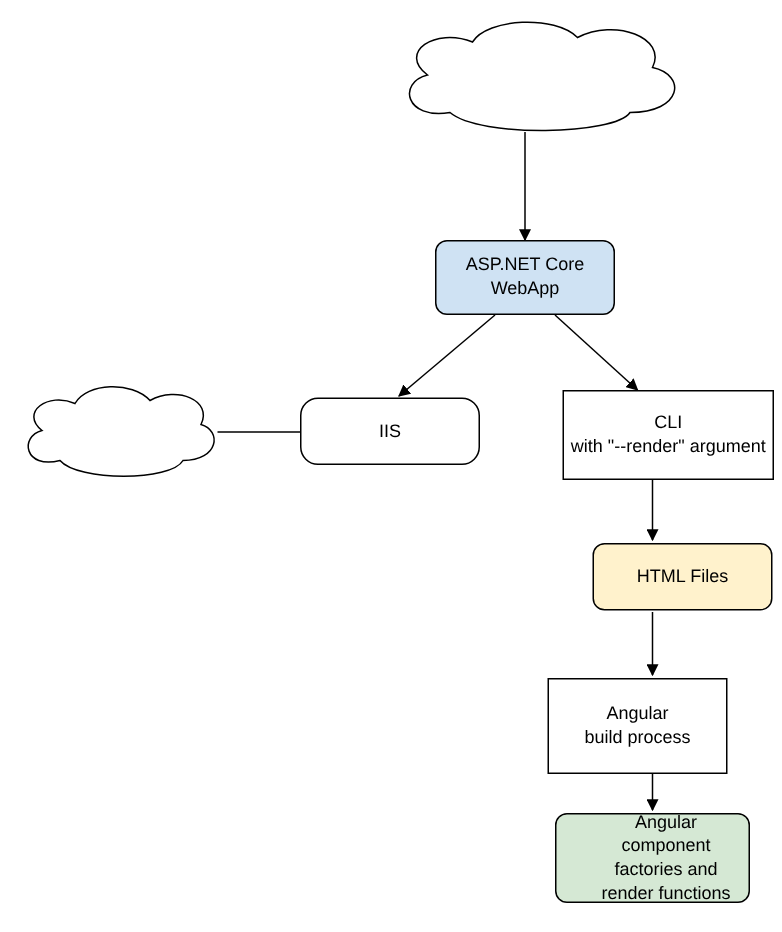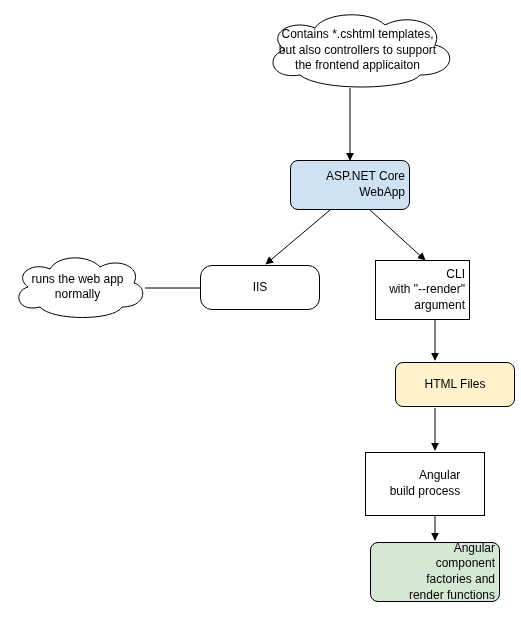--- a/index.html
+++ b/index.html
@@ -12,21 +12,21 @@
     font-size: 12px;
     background: #fff;
     color: #000;
   }
   .node {
     position: absolute;
     box-sizing: border-box;
     display: flex;
     align-items: center;
     justify-content: center;
-    text-align: right;
+    text-align: center;
     line-height: 1.3;
     padding: 4px;
   }
   .rect {
     border: 1px solid #000;
     background: #fff;
   }
   .rounded {
     border-radius: 8px;
   }
@@ -80,39 +80,37 @@
 
   <line x1="435" y1="408" x2="435" y2="450" stroke="#000" stroke-width="1" marker-end="url(#arrow)"></line>
 
   <line x1="435" y1="500" x2="435" y2="540" stroke="#000" stroke-width="1" marker-end="url(#arrow)"></line>
 </svg>
 
 <div class="cloud" style="left:260px; top:10px; width:195px; height:80px;">
   <svg viewBox="0 0 195 80" preserveAspectRatio="none">
     <path d="M40 65 C10 70 5 45 25 40 C5 25 30 8 55 18 C65 2 110 0 125 15 C150 2 185 15 175 35 C198 40 195 65 160 65 C150 80 60 82 40 65 Z" fill="#fff" stroke="#000" stroke-width="1"></path>
   </svg>
-  <div class="label">Contains *.cshtml templates, but also controllers to support the frontend applicaiton</div>
 </div>
 
 <div class="node rect rounded blue" style="left:290px; top:160px; width:120px; height:50px;">
   <span>ASP.NET Core WebApp</span>
 </div>
 
 <div class="node rect" style="left:200px; top:265px; width:120px; height:45px;border-radius:12px;">
   <span>IIS</span>
 </div>
 
 <div class="cloud" style="left:10px; top:255px; width:135px; height:65px;">
   <svg viewBox="0 0 135 65" preserveAspectRatio="none">
     <path d="M30 52 C6 58 3 36 18 32 C3 20 22 6 40 14 C48 0 78 -1 90 12 C108 2 132 12 124 28 C138 32 136 52 112 52 C104 66 42 66 30 52 Z" fill="#fff" stroke="#000" stroke-width="1"></path>
   </svg>
-  <div class="label">runs the web app normally</div>
 </div>
 
-<div class="node rect" style="left:375px; top:260px; width:95px; height:60px; white-space:pre-line;">
+<div class="node rect" style="left:375px; top:260px; width:141px; height:60px; white-space:pre-line;">
   <span>CLI
 with "--render" argument</span>
 </div>
 
 <div class="node rect rounded yellow" style="left:395px; top:362px; width:120px; height:45px;">
   <span>HTML Files</span>
 </div>
 
 <div class="node rect" style="left:365px; top:452px; width:120px; height:64px; white-space:pre-line;">
   <span>Angular

